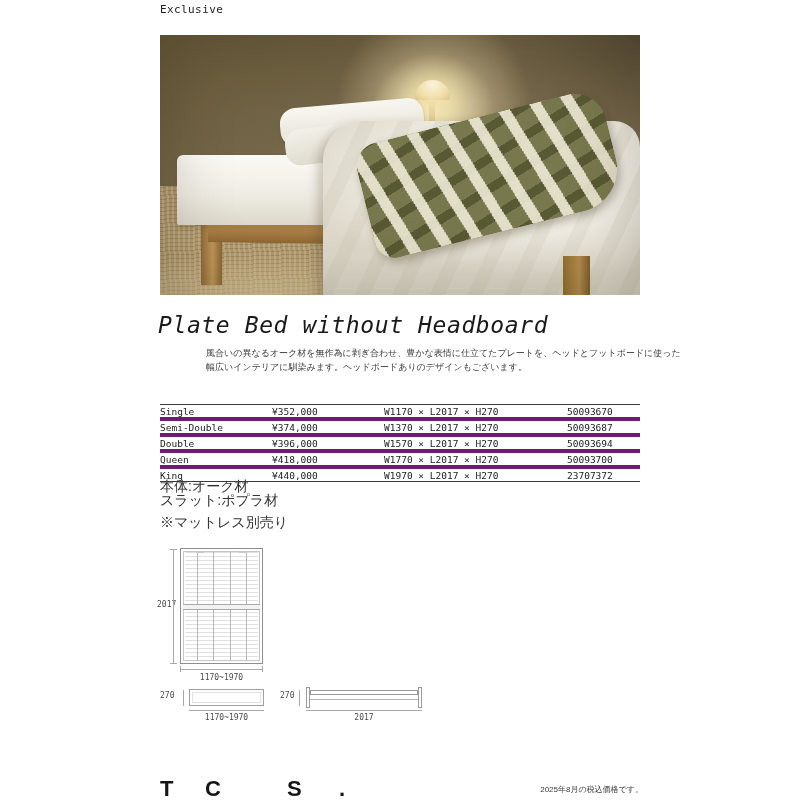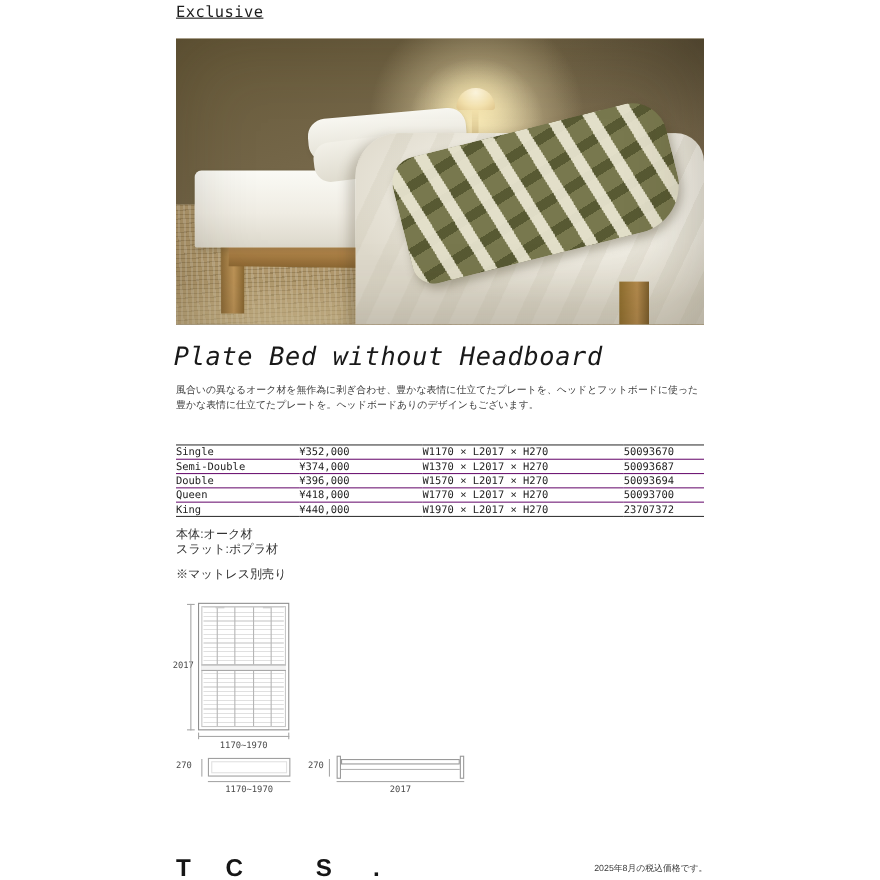--- a/index.html
+++ b/index.html
@@ -1,20 +1,20 @@
 <!DOCTYPE html>
 <html><head>
 <meta charset="utf-8">
 <style>
   html,body{margin:0;padding:0;background:#ffffff;}
   .page{position:relative;width:800px;height:800px;background:#fff;overflow:hidden;
         font-family:"DejaVu Sans Mono",monospace;}
 
   
-  .exclusive{position:absolute;left:160px;top:3px;font-size:14px;letter-spacing:.4px;color:#1c1c1c;text-decoration:underline;}
+  .exclusive{position:absolute;left:160px;top:3px;font-size:11px;letter-spacing:.4px;color:#1c1c1c;}
 
   
   .photo{position:absolute;left:160px;top:35px;width:480px;height:260px;overflow:hidden;background:#7c6c4c;}
   .photo::after{content:"";position:absolute;inset:0;box-shadow:inset 0 0 70px rgba(45,36,18,.28);pointer-events:none;}
   .wall{position:absolute;inset:0;background:
     radial-gradient(circle 210px at 100% 0%, rgba(35,30,18,.38), rgba(35,30,18,0) 70%),
     radial-gradient(circle 135px at 57% 27%, rgba(245,229,180,.78), rgba(245,229,180,0) 72%),
     linear-gradient(160deg,#665939 0%,#746648 35%,#887759 70%,#95855f 100%);}
   .rug{position:absolute;left:0;top:58%;width:100%;height:42%;background-color:#b29a6e;
     background-image:
@@ -51,34 +51,34 @@
     border-radius:24px 32px 44px 20px;background-color:#78784e;
     background-image:
       repeating-linear-gradient(72deg, rgba(238,234,214,.9) 0 11px, rgba(238,234,214,0) 11px 30px),
       repeating-linear-gradient(-18deg, rgba(82,84,46,.85) 0 9px, rgba(82,84,46,0) 9px 26px);
     box-shadow:2px 5px 9px rgba(75,66,40,.35);}
 
   
   .title{position:absolute;left:158px;top:312px;margin:0;font-weight:normal;
     font-size:23px;letter-spacing:.6px;color:#191919;white-space:nowrap;font-style:italic;}
   .desc{position:absolute;left:160px;top:347px;width:480px;}
-  .desc div{font-family:Liberation Serif, serif;font-size:9px;line-height:14.4px;
-    color:#3c3c3c;white-space:nowrap;}
+  .desc div{font-family:Liberation Mono, monospace;font-size:9px;line-height:14.4px;
+    color:#3c3c3c;white-space:nowrap;margin-left:46px;}
 
   
   .spec-table{position:absolute;left:160px;top:404px;width:480px;border-collapse:collapse;
     border-top:1px solid #3a3a3a;border-bottom:1px solid #3a3a3a;
     font-size:9.5px;color:#222;table-layout:fixed;}
-  .spec-table tr{border-bottom:1px solid #701a75;}
+  .spec-table tr{border-bottom:4px solid #701a75;}
   .spec-table tr:last-child{border-bottom:none;}
   .spec-table td{padding:0;height:12px;vertical-align:middle;overflow:hidden;white-space:nowrap;}
   .c-size{width:112px;} .c-price{width:112px;margin-left:24px;} .c-dims{width:183px;margin-left:26px;} .c-code{width:73px;}
 
   .materials{position:absolute;left:160px;top:479px;}
-  .materials div,.note{font-family:"Liberation Sans",sans-serif;font-size:11px;line-height:14px;color:#333;}
+  .materials div,.note{font-family:"Liberation Sans",sans-serif;font-size:14px;line-height:14px;color:#333;}
   .note{position:absolute;left:160px;top:515px;}
 
   
   .dim-label{position:absolute;font-size:8px;color:#4a4a4a;white-space:nowrap;}
   .dim-line{position:absolute;background:#a8a8a8;}
   .plan-rect{position:absolute;left:180px;top:548px;width:83px;height:116px;
     border:1px solid #8f8f8f;background:#fff;box-sizing:border-box;}
   .plan-slats{position:absolute;top:3px;bottom:3px;left:4px;right:4px;
     background:repeating-linear-gradient(180deg,#e0e0e0 0 1px, rgba(0,0,0,0) 1px 4px);}
   .plan-frame{position:absolute;inset:2px;border:1px solid #c6c6c6;}
@@ -123,21 +123,21 @@
     <div class="pillow-front"></div>
     <div class="duvet"></div>
     <div class="throw"></div>
     <div class="leg-right"></div>
   </div>
 
   <h1 class="title">Plate Bed without Headboard</h1>
 
   <div class="desc">
     <div>風合いの異なるオーク材を無作為に剥ぎ合わせ、豊かな表情に仕立てたプレートを、ヘッドとフットボードに使った</div>
-    <div>豊かな表情に仕立てたプレートを。ヘッドボードありのデザインもございます。</div>
+    <div>幅広いインテリアに馴染みます。ヘッドボードありのデザインもございます。</div>
   </div>
 
   <table class="spec-table">
     <tbody>
       <tr>
         <td class="c-size">Single</td>
         <td class="c-price">¥352,000</td>
         <td class="c-dims">W1170 × L2017 × H270</td>
         <td class="c-code">50093670</td>
       </tr>

